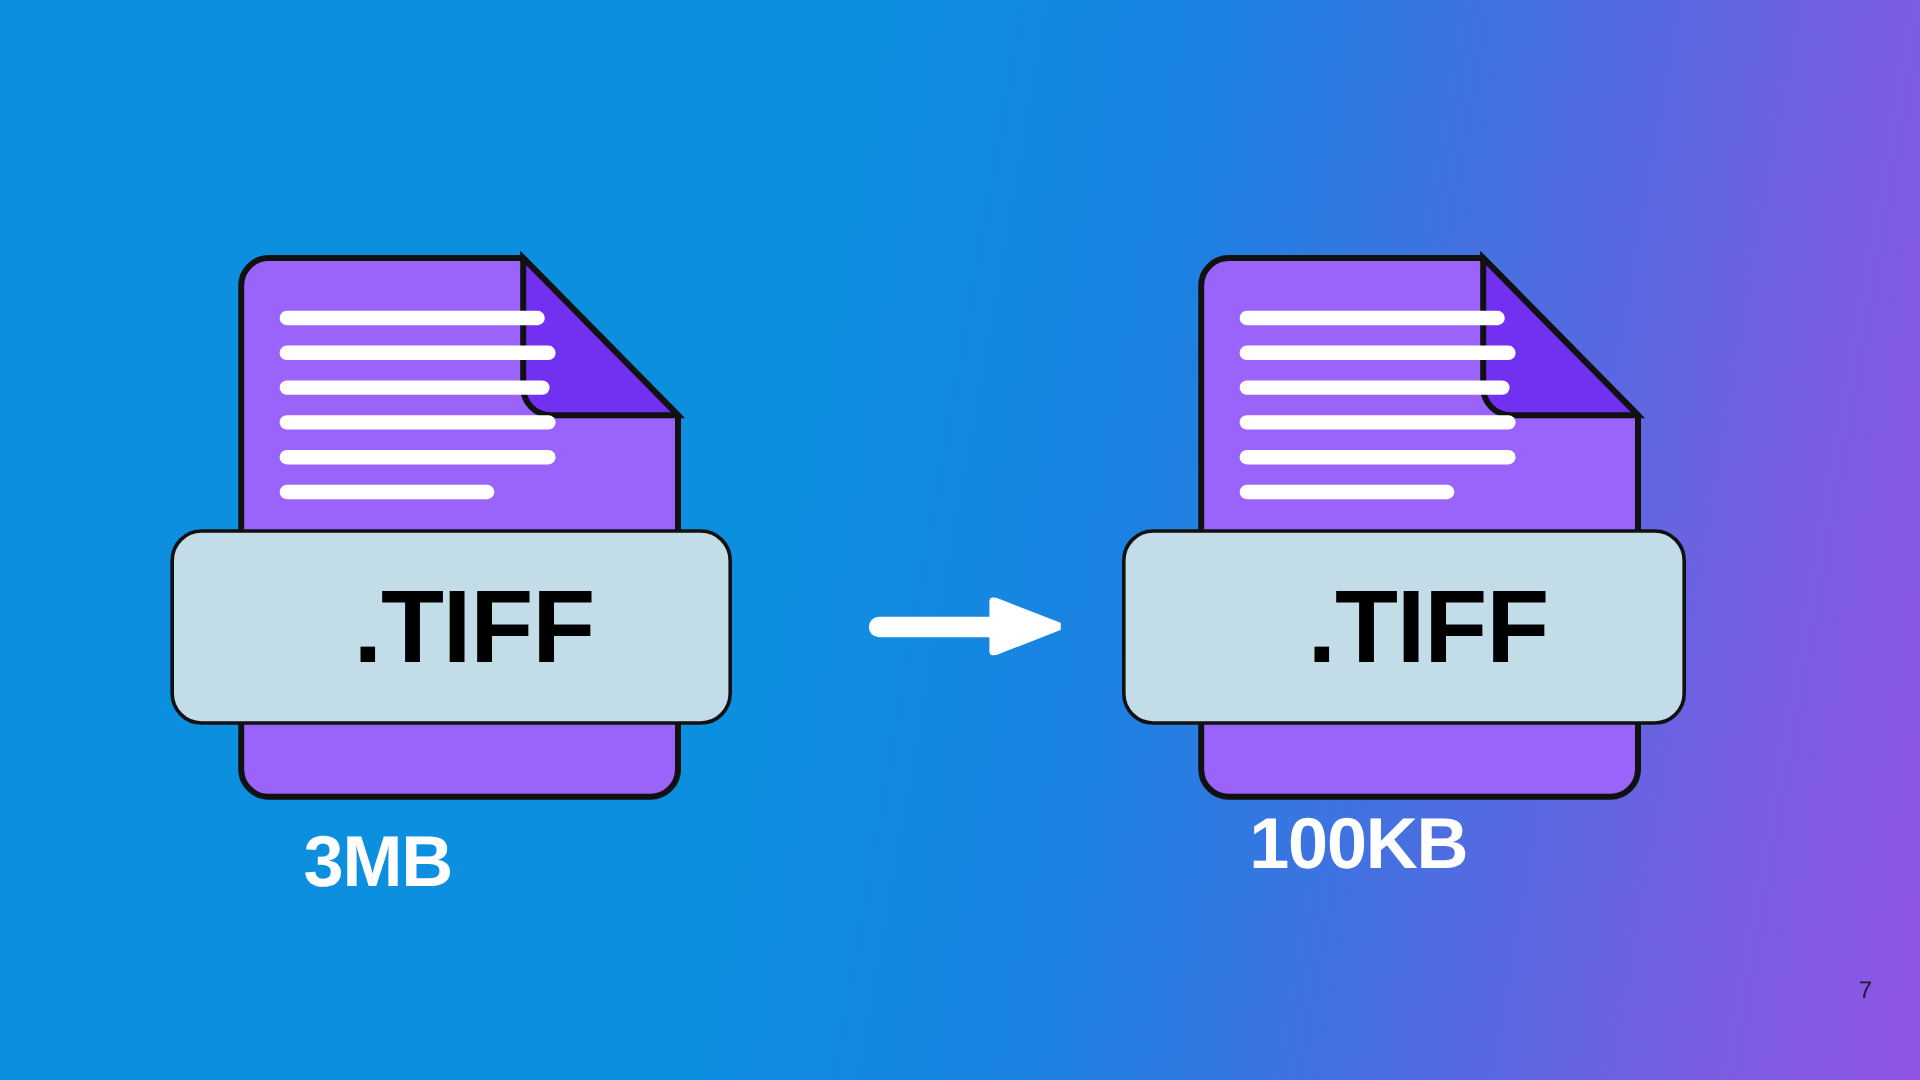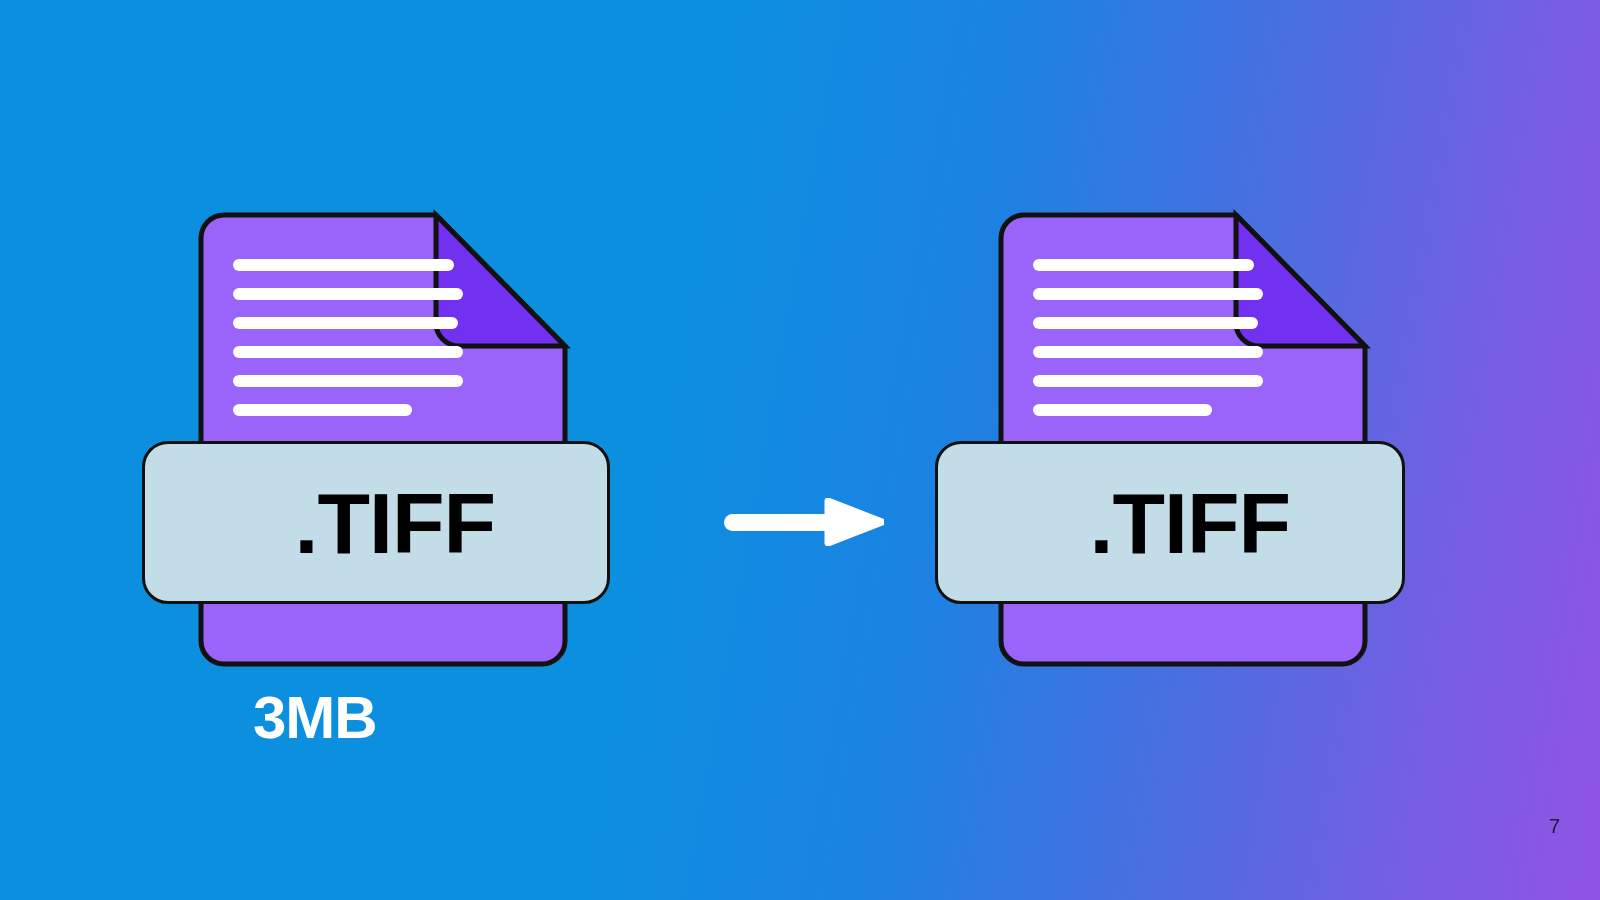--- a/index.html
+++ b/index.html
@@ -190,16 +190,17 @@
       <div class="doc-line" style="width:100%"></div>
       <div class="doc-line" style="width:100%"></div>
       <div class="doc-line" style="width:78%"></div>
     </div>
   </div>
 
   <div class="ext-plate right">
     <span class="ext-label">.TIFF</span>
   </div>
 
+  <div class="size-caption right">100KB</div>
 
   <div class="page-number">7</div>
 
 </div>
 
 </body></html>

